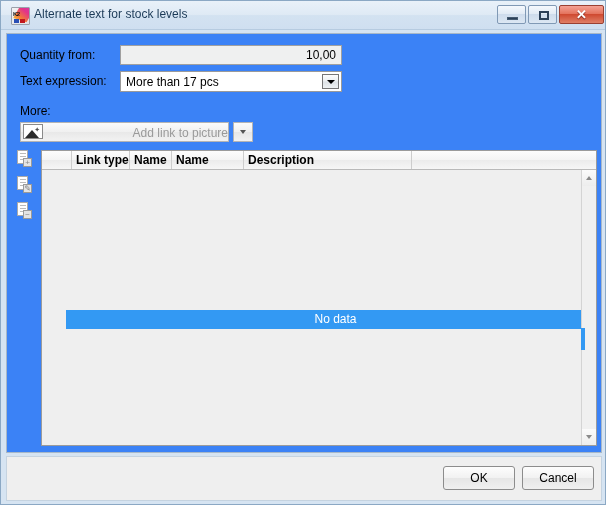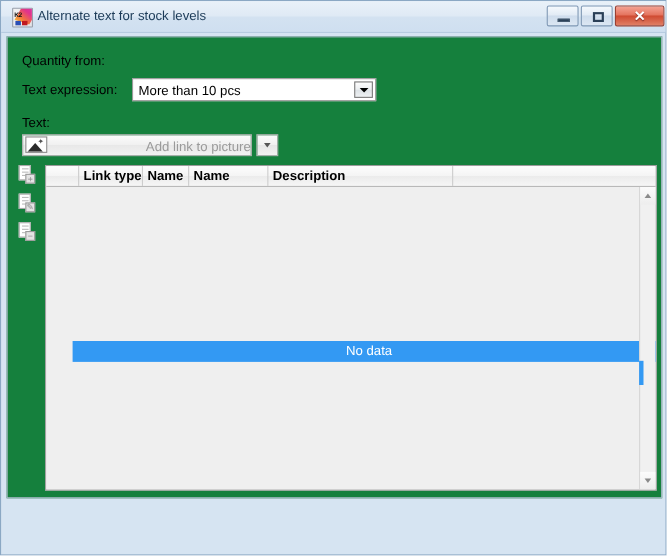--- a/index.html
+++ b/index.html
@@ -112,21 +112,21 @@
     line-height: 17px;
     text-shadow: 0 1px 1px rgba(80,0,0,0.7);
   }
 
   
   .client {
     position: absolute;
     left: 5px; top: 32px;
     width: 596px;
     height: 420px;
-    background: #15803d;
+    background: #3b82f6;
     border: 1px solid #a8b8c8;
     box-sizing: border-box;
   }
 
   .label {
     position: absolute;
     font-size: 12px;
     color: #000000;
     white-space: nowrap;
   }
@@ -417,30 +417,31 @@
       </div>
       <div class="winbtn close">
         <div class="glyph-close">✕</div>
       </div>
     </div>
   </div>
 
   <div class="client">
 
     <div class="label" style="left:13px; top:14px;">Quantity from:</div>
+    <div class="qty-field">10,00</div>
 
     <div class="label" style="left:13px; top:40px;text-align:center;">Text expression:</div>
     <div class="combo">
-      <div class="combo-text">More than 10 pcs</div>
+      <div class="combo-text">More than 17 pcs</div>
       <div class="combo-btn">
         <div class="arrow-down"></div>
       </div>
     </div>
 
-    <div class="label" style="left:13px; top:70px;">Text:</div>
+    <div class="label" style="left:13px; top:70px;">More:</div>
 
     <div class="addlink">
       <div class="pic-icon">
         <div class="mtn"></div>
         <div class="spark">✦</div>
       </div>
       <div class="addlink-label">Add link to picture</div>
     </div>
     <div class="addlink-drop">
       <div class="arrow-down"></div>
@@ -480,14 +481,18 @@
         </div>
         <div class="sb-mark"></div>
         <div class="sb-btn down">
           <div class="sb-arrow down"></div>
         </div>
       </div>
     </div>
 
   </div>
 
+  <div class="footer">
+    <div class="btn ok">OK</div>
+    <div class="btn cancel">Cancel</div>
+  </div>
 
 </div>
 
 </body></html>

